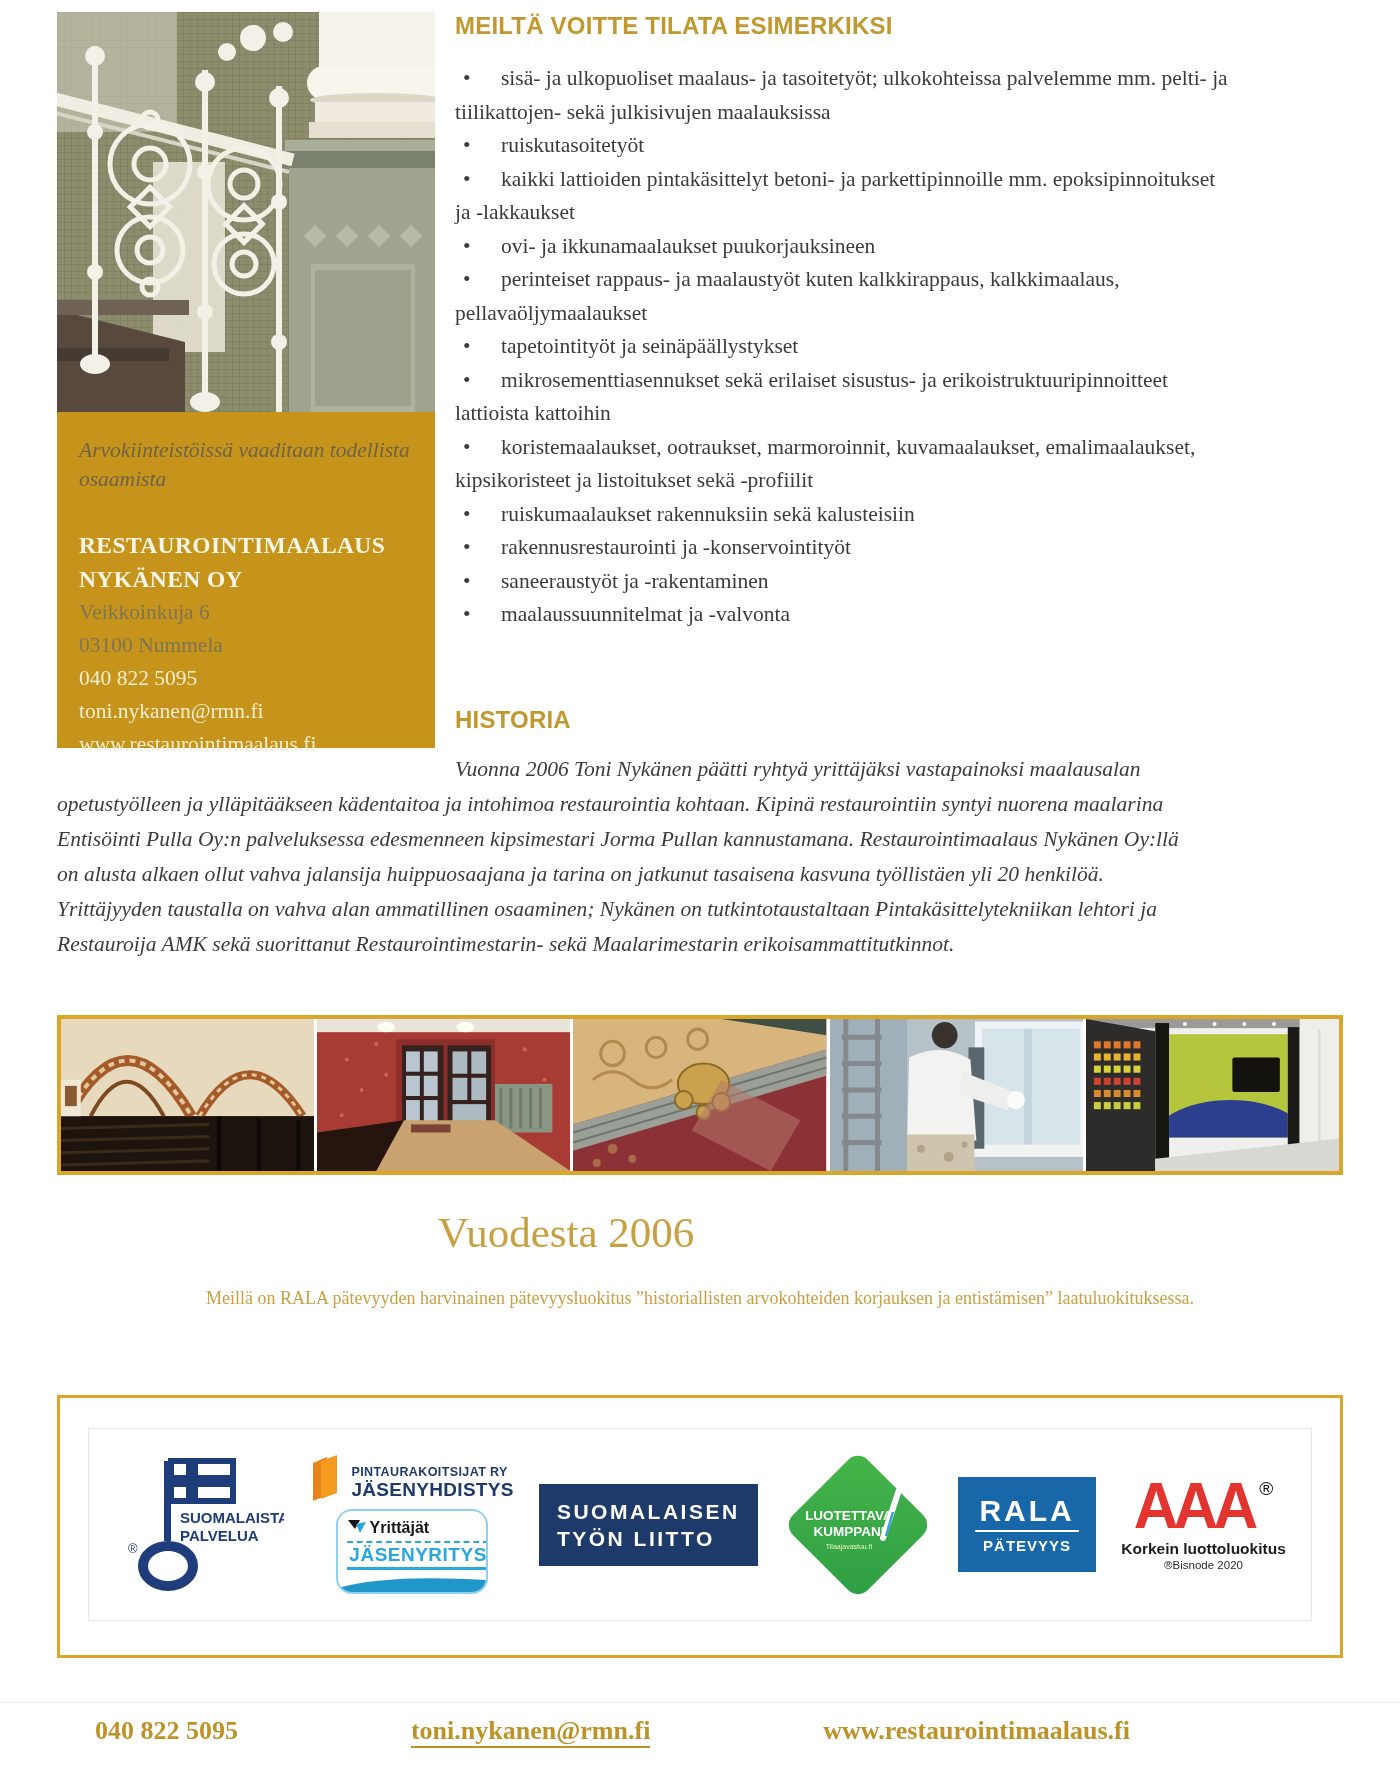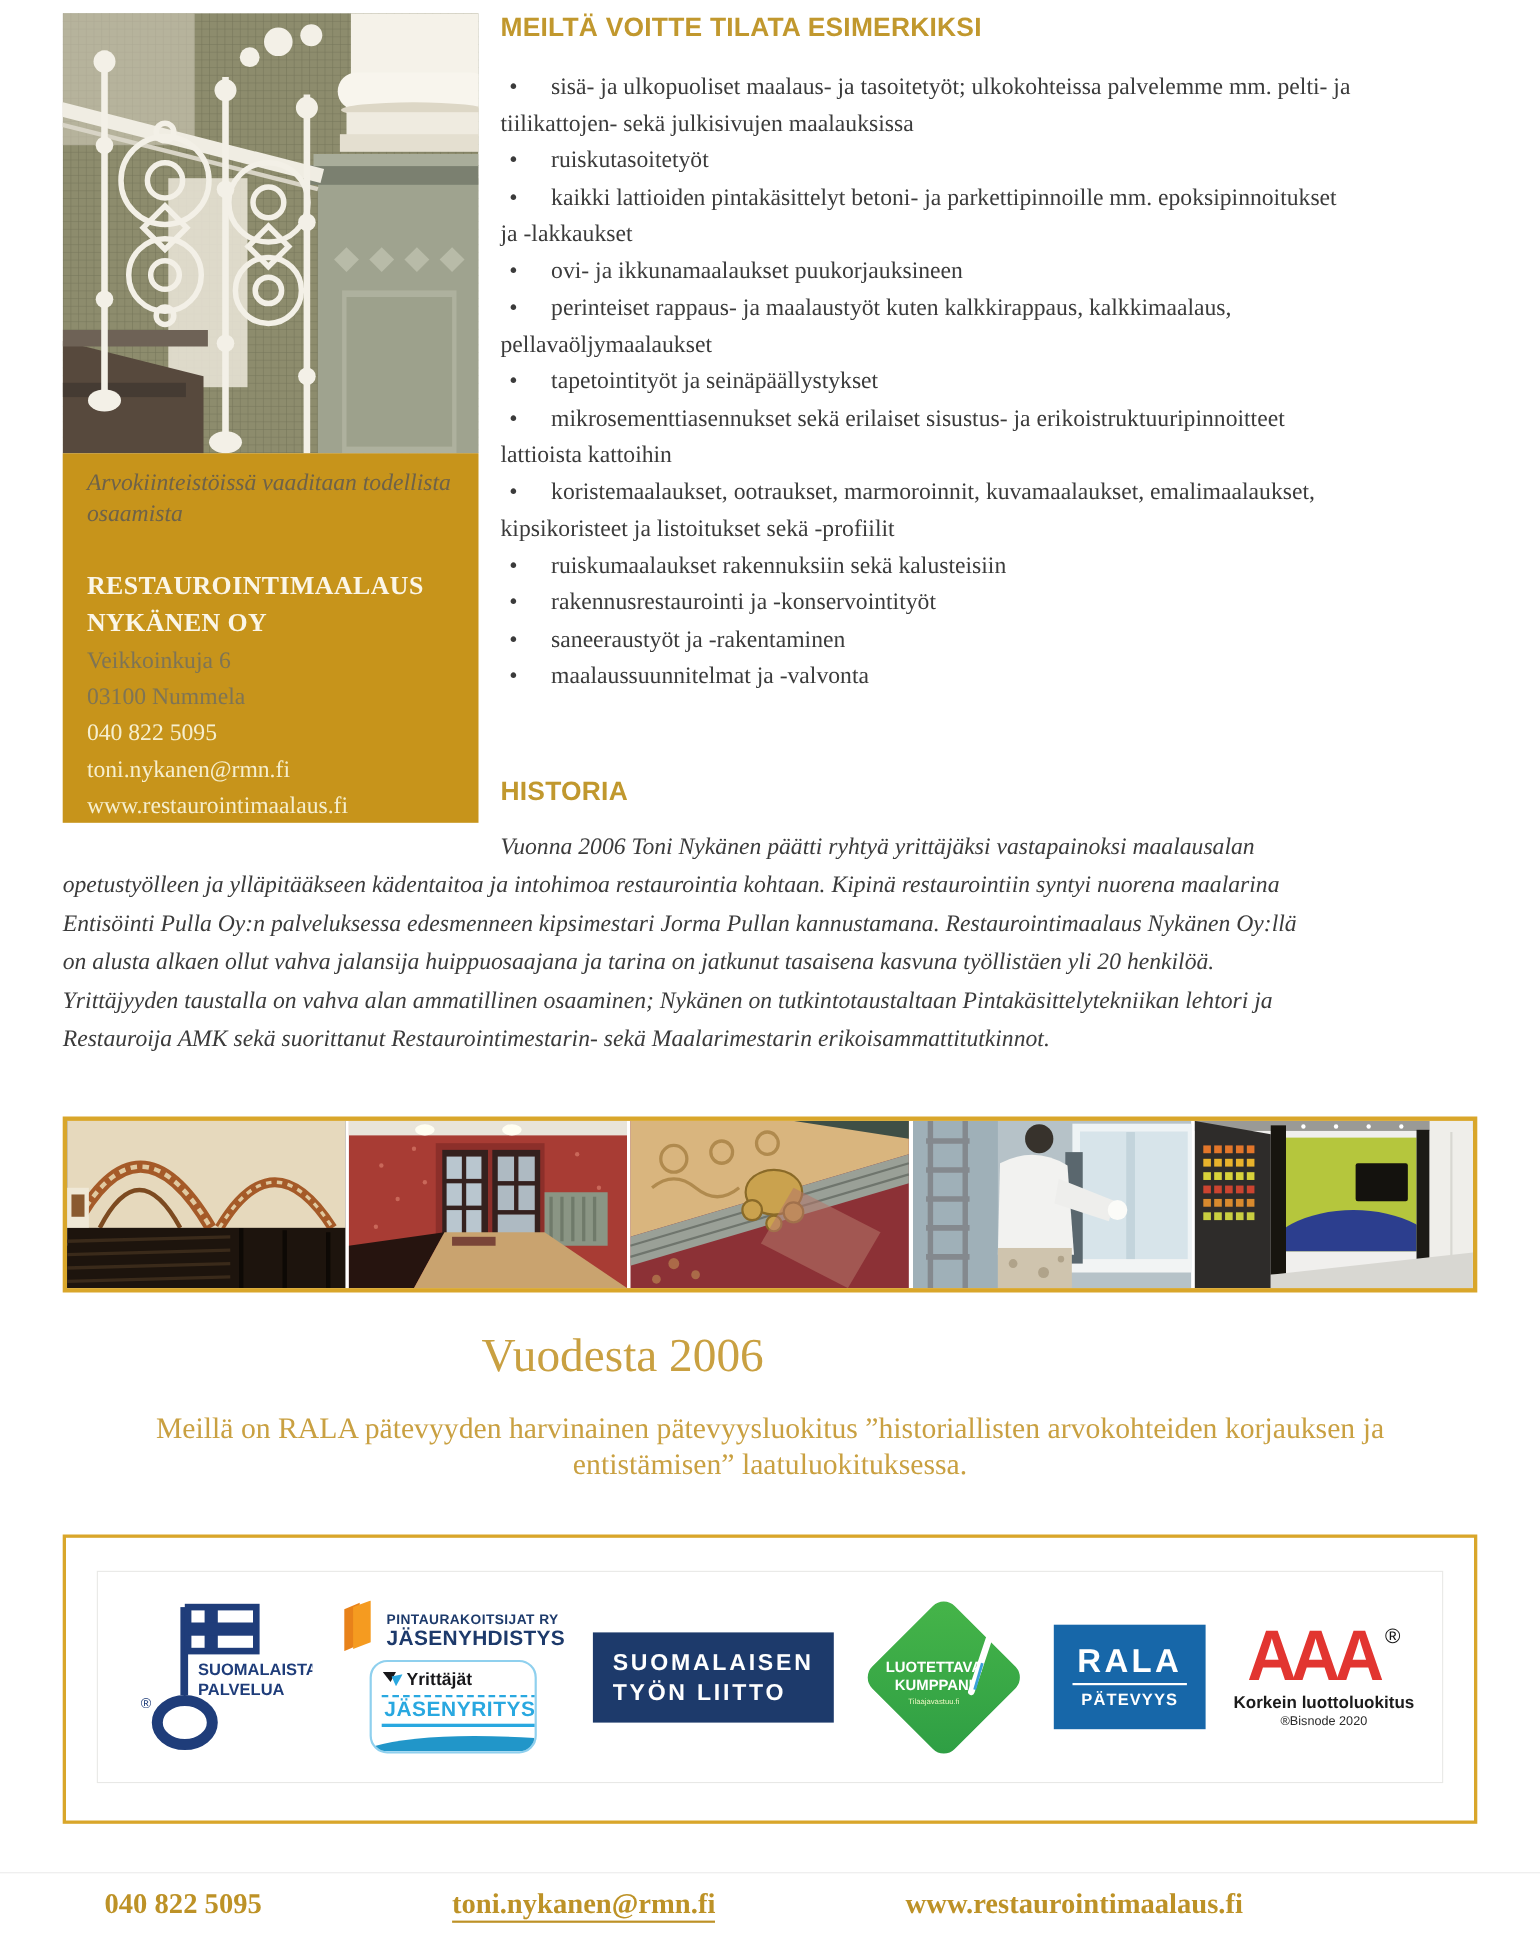--- a/index.html
+++ b/index.html
@@ -11,21 +11,21 @@
     --body-text:#3B3B3B;
   }
   *{box-sizing:border-box;margin:0;padding:0;}
   body{margin:0;background:#ffffff;}
   .page{position:relative;width:1400px;height:1781px;background:#fff;overflow:hidden;
         font-family:"Liberation Serif",serif;color:var(--body-text);}
 
   
   .left-col{position:absolute;left:57px;top:12px;width:378px;}
   .railing-photo{width:378px;height:400px;display:block;}
-  .gold-box{width:378px;height:336px;background:var(--gold-box);padding:12px 20px 20px 22px;}
+  .gold-box{width:378px;height:336px;background:var(--gold-box);padding:24px 20px 20px 22px;}
   .quote{font-style:italic;font-size:21.5px;line-height:29px;color:#6E6249;}
   .company-name{margin-top:34px;font-weight:bold;font-size:23.5px;line-height:34px;color:#FBF6E8;letter-spacing:.4px;}
   .addr{font-size:21.5px;line-height:33px;color:#7E7455;}
   .contact{font-size:21.5px;line-height:33px;color:#F6EFCF;}
 
   
   .right-col{position:absolute;left:455px;top:12px;width:780px;}
   .gold-h{font-family:"Liberation Sans",sans-serif;font-weight:bold;font-size:24px;color:var(--gold-heading);letter-spacing:.2px;}
   .services{margin-top:22px;font-size:21.5px;line-height:33.5px;color:var(--body-text);}
   .service-item .b{display:inline-block;width:46px;text-indent:8px;}
@@ -35,21 +35,21 @@
 
   
   .photo-strip{position:absolute;left:57px;top:1015px;width:1286px;height:160px;
                border:4px solid var(--gold-border);background:#fff;display:flex;gap:3px;}
   .photo-strip svg{flex:1 1 0;height:100%;display:block;}
 
   
   .vuodesta{position:absolute;left:0;top:1208px;width:1132px;text-align:center;
             font-size:43px;color:var(--gold-text);font-weight:normal;}
   .rala-text{position:absolute;left:120px;top:1282px;width:1160px;text-align:center;
-             font-size:27px;line-height:33px;color:var(--gold-text);}
+             font-size:18px;line-height:33px;color:var(--gold-text);}
 
   
   .logo-box{position:absolute;left:57px;top:1395px;width:1286px;height:263px;border:3px solid var(--gold-border);background:#fff;}
   .logo-inner{position:absolute;left:28px;right:28px;top:30px;bottom:34px;border:1px solid #e8e8e6;
               display:flex;align-items:center;justify-content:space-evenly;}
   .logo{display:flex;flex-direction:column;align-items:center;justify-content:center;}
   .sans{font-family:"Liberation Sans",sans-serif;}
 
   .pinta-top{display:flex;align-items:flex-end;gap:8px;}
   .pinta-lines{display:flex;flex-direction:column;}

